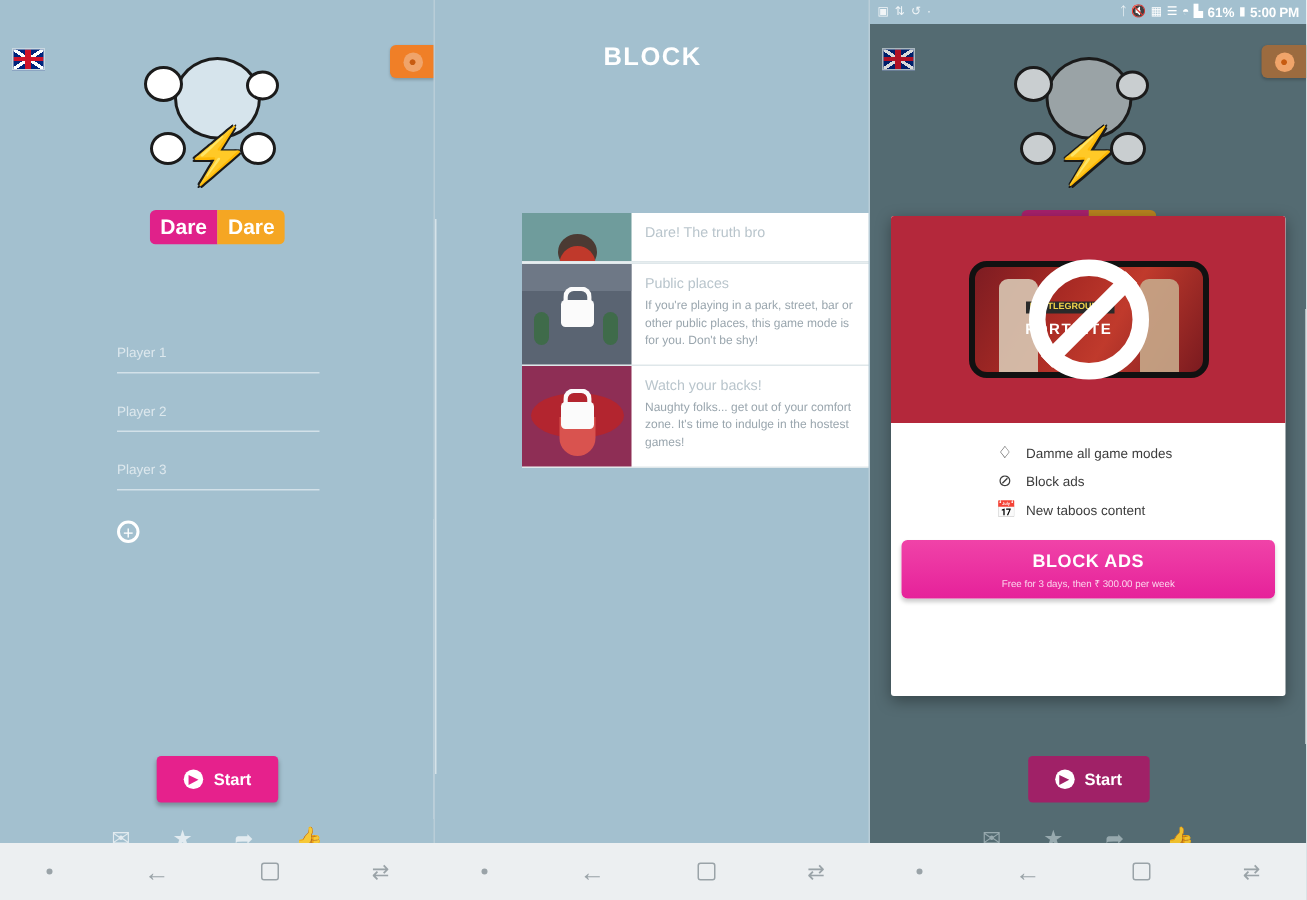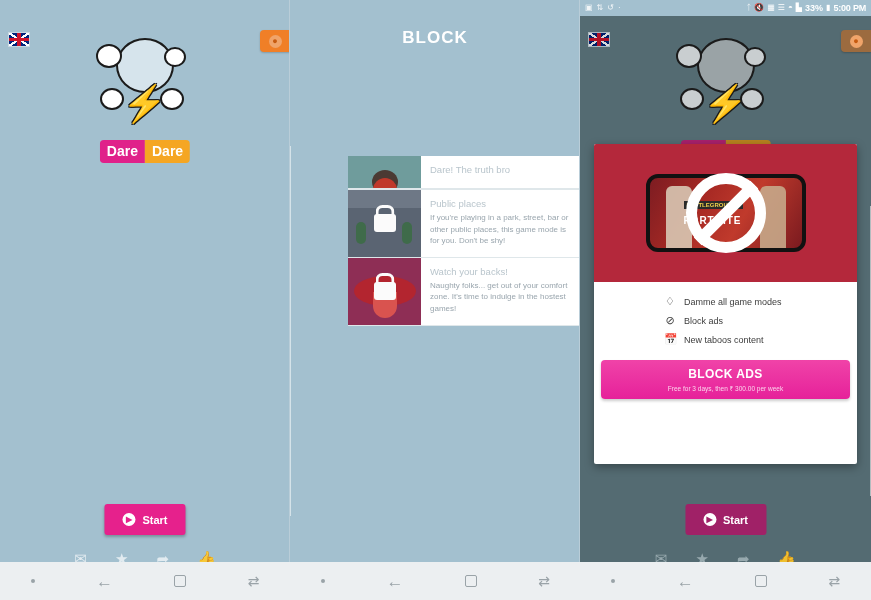--- a/index.html
+++ b/index.html
@@ -113,21 +113,21 @@
     position: absolute; left: 0; right: 0; top: 534px;
     display: flex; justify-content: center; gap: 28px;
     color: #e9f0f4; font-size: 15px; opacity: .9;
   }
 
   
   .mode-title {
     position: absolute; left: 0; right: 0; top: 12px; text-align: center;
     color: #ffffff; font-size: 17px; font-weight: bold; letter-spacing: 1px;
   }
-  .mode-list { position: absolute; left: 12px; right: 0; top: 140px; padding-left: 46px; }
+  .mode-list { position: absolute; left: 12px; right: 0; top: 126px; padding-left: 46px; }
   .mode-card { display: flex; background: #ffffff; border-bottom: 1px solid #dfe7ea; }
   .thumb { width: 73px; flex: 0 0 73px; position: relative; overflow: hidden; }
   .t1 { background: #6f9c9c; }
   .t2 { background: #b2470c; }
   .t3 { background: #8e2e55; }
   .t4 { background: #5a6472; }
   .lock {
     position: absolute; left: 50%; top: 50%; transform: translate(-50%,-50%);
     width: 22px; height: 18px; background: #fbfbfb; border-radius: 3px;
   }
@@ -244,20 +244,35 @@
         <div class="puff p2"></div>
         <div class="puff p3"></div>
         <div class="puff p4"></div>
         <div class="bolt">⚡</div>
         <div class="wordmark">
           <span class="wm-a">Dare</span>
           <span class="wm-b">Dare</span>
         </div>
       </div>
 
+      <div class="players">
+        <div class="pfield">
+          <div class="ph">Player 1</div>
+          <div class="rule"></div>
+        </div>
+        <div class="pfield">
+          <div class="ph">Player 2</div>
+          <div class="rule"></div>
+        </div>
+        <div class="pfield">
+          <div class="ph">Player 3</div>
+          <div class="rule"></div>
+        </div>
+        <div class="add-btn">+</div>
+      </div>
 
       <div class="start-btn">
         <span class="pico">▶</span>
         <span>Start</span>
       </div>
 
       <div class="footer-icons">
         <span>✉</span>
         <span>★</span>
         <span>➦</span>
@@ -345,21 +360,21 @@
         <span class="sb-ic">⇅</span>
         <span class="sb-ic">↺</span>
         <span class="sb-ic">·</span>
       </span>
       <span class="sb-ic">ᛏ</span>
       <span class="sb-ic">🔇</span>
       <span class="sb-ic">▦</span>
       <span class="sb-ic">☰</span>
       <span class="sb-ic">◓</span>
       <span class="sb-ic">▙</span>
-      <span class="sb-pct">33%</span>
+      <span class="sb-pct">61%</span>
       <span class="sb-ic">▮</span>
       <span class="sb-time">5:00 PM</span>
     </div>
 
     <div class="content">
       <div class="flag"></div>
       <div class="fire-btn">
         <span class="glyph">●</span>
       </div>
 

